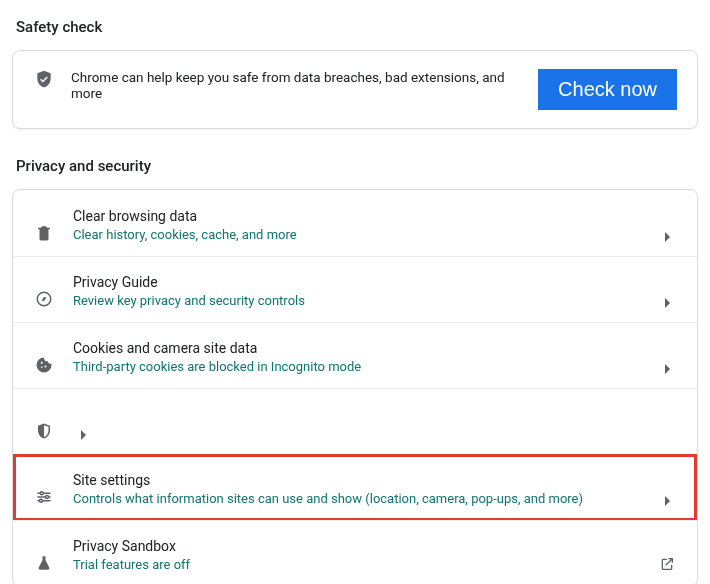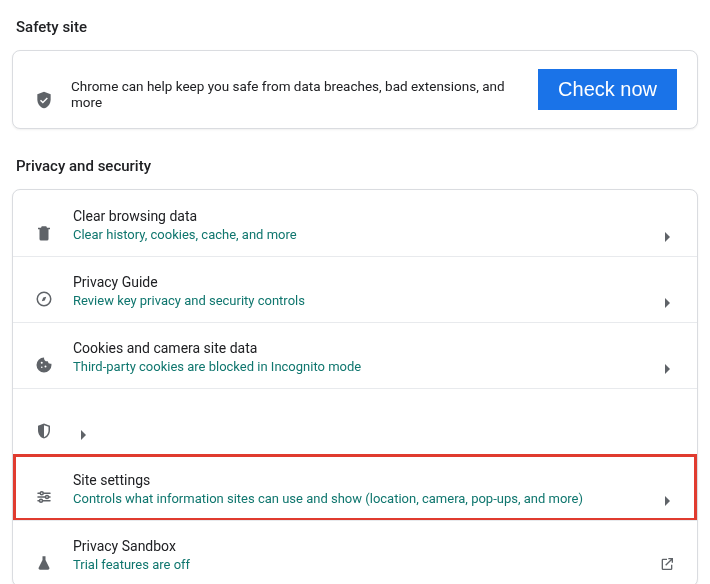--- a/index.html
+++ b/index.html
@@ -19,21 +19,21 @@
   }
   .card {
     border: 1px solid #dadce0;
     border-radius: 8px;
     box-shadow: 0 1px 2px rgba(60,64,67,0.08);
     background: #fff;
     margin-bottom: 28px;
   }
   .safety-row {
     display: flex;
-    align-items: flex-end;
+    align-items: flex-start;
     padding: 18px 20px;
     gap: 16px;
   }
   .safety-row .icon-slot { width: 22px; display:flex; align-items:center; justify-content:center; }
   .safety-row .msg { flex: 1; font-size: 13.5px; color: #202124; }
   .btn-primary {
     background: #1a73e8;
     color: #fff;
     border: none;
     border-radius: 0;
@@ -63,21 +63,21 @@
     position:absolute;
     inset: -1px 0 -1px 0;
     border: 3px solid #e03b2f;
     pointer-events: none;
   }
   svg { display:block; }
 </style>
 </head>
 <body>
 
-<div class="section-title">Safety site</div>
+<div class="section-title">Safety check</div>
 <div class="card">
   <div class="safety-row">
     <span class="icon-slot">
       <svg width="20" height="20" viewBox="0 0 24 24" fill="#5f6368">
           <path d="M12 2 4 5v6c0 5.25 3.4 10.14 8 11 4.6-.86 8-5.75 8-11V5l-8-3Z"></path>
           <path fill="#fff" d="m10.6 13.8-2.2-2.2-1.2 1.2 3.4 3.4 6-6-1.2-1.2-4.8 4.8Z"></path>
         </svg>
     </span>
     <div class="msg">Chrome can help keep you safe from data breaches, bad extensions, and more</div>
     <button class="btn-primary">Check now</button>

